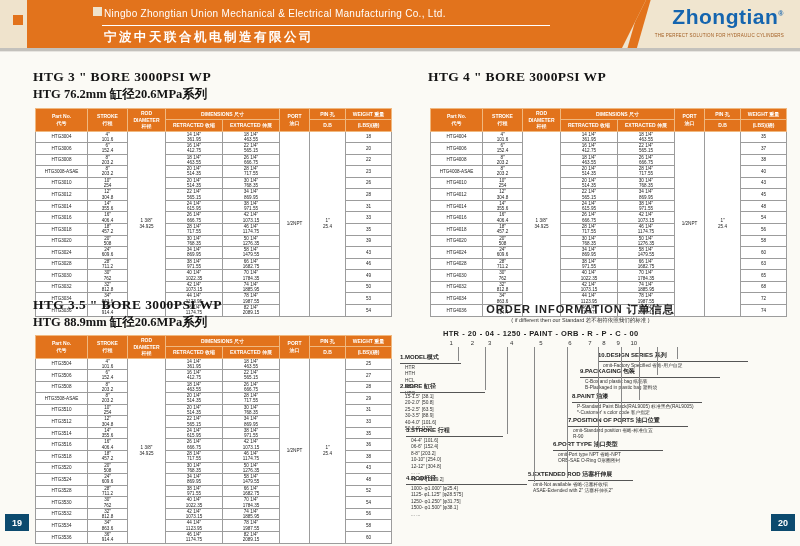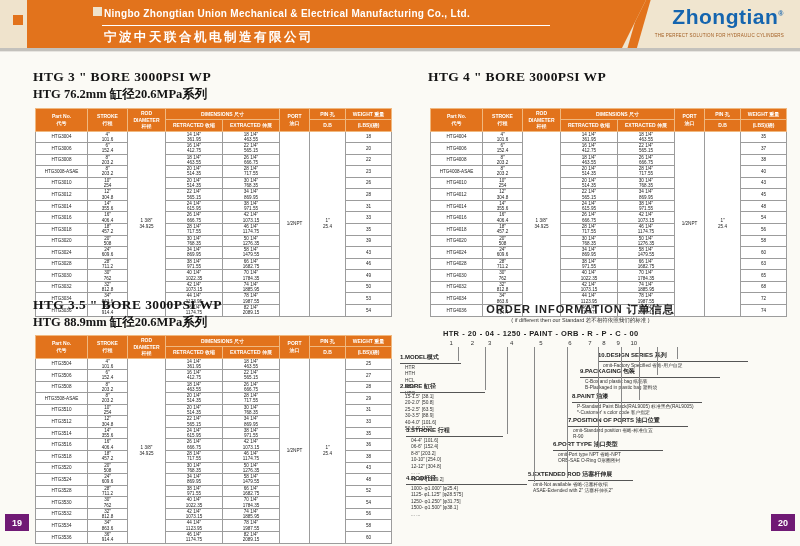--- a/index.html
+++ b/index.html
@@ -5,21 +5,21 @@
   *{margin:0;padding:0;box-sizing:border-box}
   html,body{width:800px;height:546px;overflow:hidden}
   body{font-family:"Liberation Sans",sans-serif;background:#fff}
   .page{position:relative;width:800px;height:546px;background:#fbfaf5;overflow:hidden}
 
   
   .banner{position:absolute;top:0;left:0;width:800px;height:48px;background:#e2731c}
   .banner-strip{position:absolute;left:0;top:0;width:27px;height:48px;background:#efe3cc}
   .deco-sq-orange{position:absolute;left:13px;top:15px;width:10px;height:10px;background:#e2731c}
   .deco-sq-cream{position:absolute;left:93px;top:7px;width:9px;height:9px;background:#efe3cc}
-  .company-en{position:absolute;left:104px;top:8px;color:#fff;font-size:10px;font-weight:bold;letter-spacing:.3px;white-space:nowrap}
+  .company-en{position:absolute;left:104px;top:8px;color:#fff;font-size:10px;font-weight:normal;letter-spacing:.3px;white-space:nowrap}
   .company-rule{position:absolute;left:102px;top:25px;width:448px;height:1px;background:#fff}
   .company-cn{position:absolute;left:104px;top:29px;color:#fff;font-size:12.5px;font-weight:bold;letter-spacing:2.5px;white-space:nowrap}
   .logo-panel{position:absolute;right:0;top:0;width:178px;height:48px;background:#f0e5cf;
               clip-path:polygon(24px 0,100% 0,100% 100%,0 100%)}
   .logo-stripe{position:absolute;left:12px;top:-10px;width:9px;height:72px;background:#e2731c;transform:rotate(16deg)}
   .logo-text{position:absolute;right:16px;top:5px;color:#1565af;font-size:21px;font-weight:bold;letter-spacing:.5px;white-space:nowrap}
   .logo-reg{font-size:7px;vertical-align:super}
   .logo-tagline{position:absolute;right:16px;top:33px;color:#a05a1e;font-size:4.5px;letter-spacing:.2px;white-space:nowrap}
   .gray-rule{position:absolute;top:48px;left:0;width:800px;height:4px;background:#c3c1bc;border-bottom:1px solid #e7e5e0}
 
@@ -47,21 +47,21 @@
   .seg-num{font-size:6px;margin-top:2px;color:#333}
   .oi-dash{font-size:7.5px;font-weight:bold;margin:0 3px}
   .oi-section{position:absolute;font-size:4.8px;color:#333}
   .oi-head{font-size:6px;font-weight:bold;color:#222;border-bottom:1px solid #555;
            padding-bottom:1px;white-space:nowrap}
   .oi-items{margin-top:1px;padding-left:5px}
   .oi-items div{white-space:nowrap;line-height:1.35}
   .oi-vline{position:absolute;width:1px;background:#888}
 
   
-  .pagenum{position:absolute;width:24px;height:17px;background:#701a75;color:#fff;font-size:9px;
+  .pagenum{position:absolute;width:24px;height:17px;background:#0c4a6e;color:#fff;font-size:9px;
            font-weight:bold;display:flex;align-items:center;justify-content:center}
 </style>
 </head>
 <body>
 
 <div class="page">
 
   <div class="banner">
     <div class="banner-strip"></div>
     <div class="deco-sq-orange"></div>

